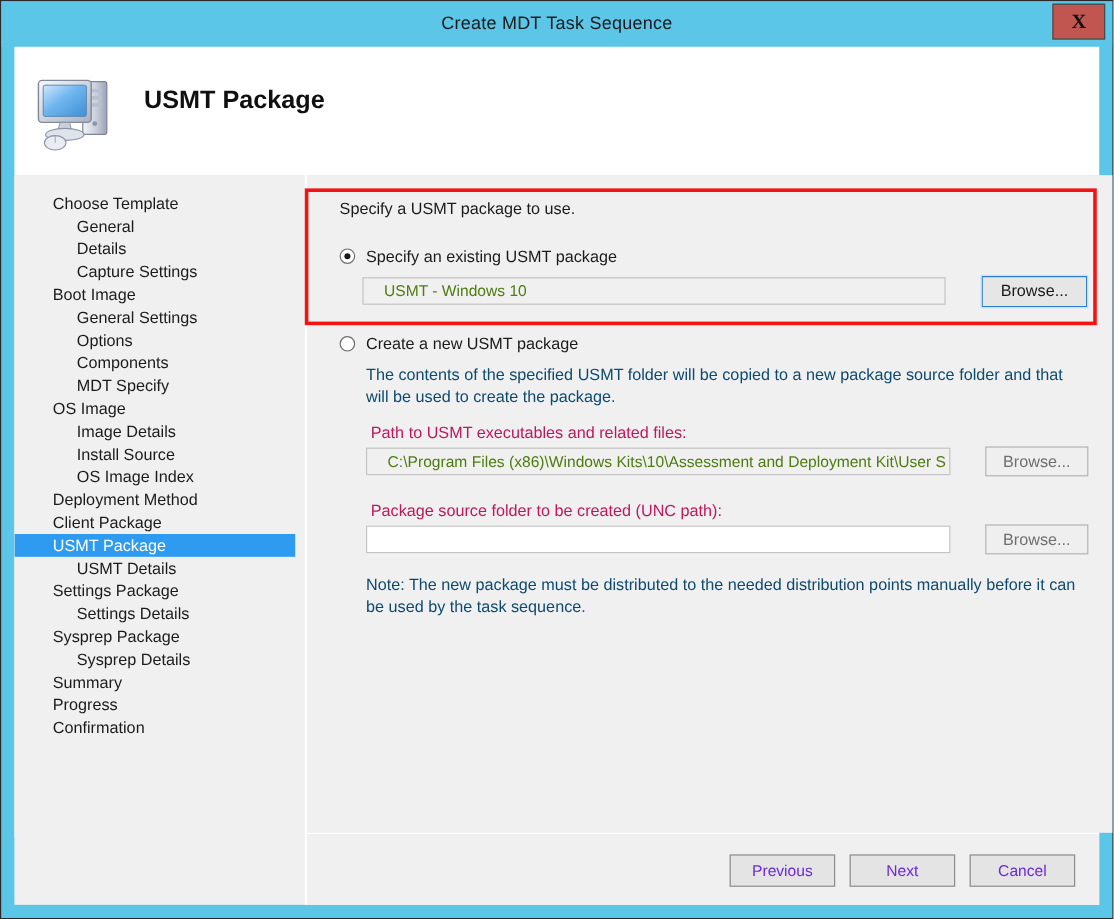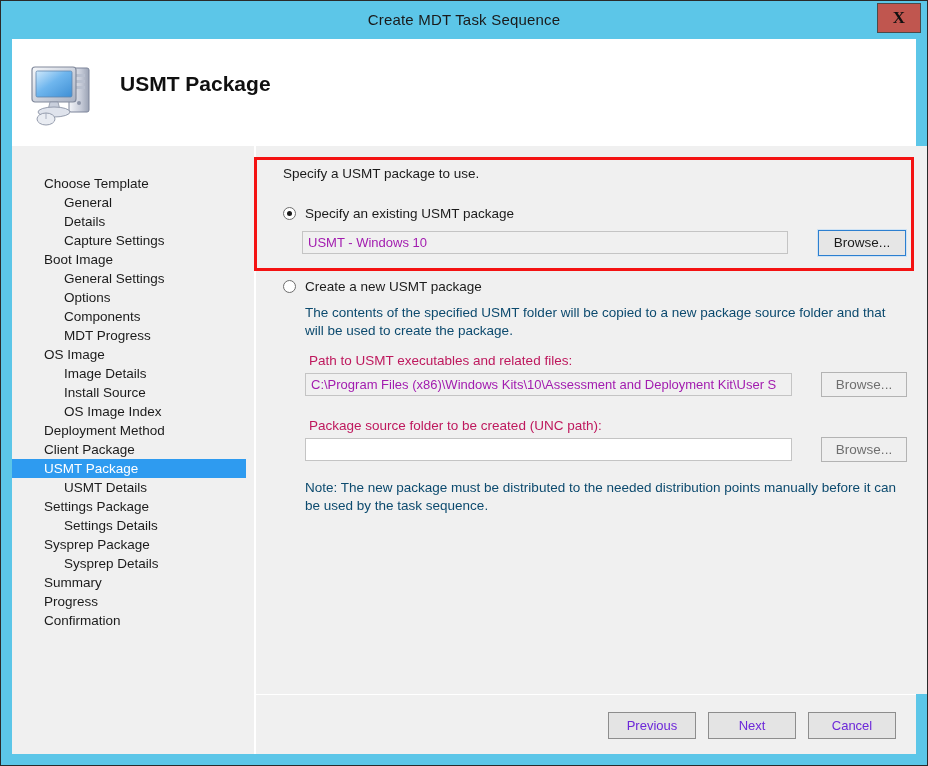--- a/index.html
+++ b/index.html
@@ -97,21 +97,21 @@
   }
 
   
   .sidebar {
     position: absolute;
     left: 0;
     top: 0;
     width: 242px;
     height: 552px;
     background: #f0f0f0;
-    padding-top: 28px;
+    padding-top: 14px;
     box-sizing: border-box;
     overflow: hidden;
   }
   .sidebar-divider {
     position: absolute;
     left: 242px;
     top: 0;
     width: 2px;
     height: 608px;
     background: #ffffff;
@@ -209,22 +209,22 @@
 
   
   .textbox {
     position: absolute;
     box-sizing: border-box;
     background: #f0f0f0;
     border: 1px solid #c4c4c4;
     height: 23px;
     line-height: 21px;
     font-size: 13px;
-    color: #a21caf;
-    padding-left: 5px;
+    color: #4d7c0f;
+    padding-left: 17px;
     white-space: nowrap;
     overflow: hidden;
     font-family: "Liberation Sans", sans-serif;
   }
 
   
   .btn {
     position: absolute;
     box-sizing: border-box;
     background: #e4e4e4;
@@ -346,21 +346,21 @@
 
     <div class="sidebar" id="sidebar-list">
         <div class="nav-item">Choose Template</div>
         <div class="nav-item level2">General</div>
         <div class="nav-item level2">Details</div>
         <div class="nav-item level2">Capture Settings</div>
         <div class="nav-item">Boot Image</div>
         <div class="nav-item level2">General Settings</div>
         <div class="nav-item level2">Options</div>
         <div class="nav-item level2">Components</div>
-        <div class="nav-item level2">MDT Progress</div>
+        <div class="nav-item level2">MDT Specify</div>
         <div class="nav-item">OS Image</div>
         <div class="nav-item level2">Image Details</div>
         <div class="nav-item level2">Install Source</div>
         <div class="nav-item level2">OS Image Index</div>
         <div class="nav-item">Deployment Method</div>
         <div class="nav-item">Client Package</div>
         <div class="nav-item selected">USMT Package</div>
         <div class="nav-item level2">USMT Details</div>
         <div class="nav-item">Settings Package</div>
         <div class="nav-item level2">Settings Details</div>

